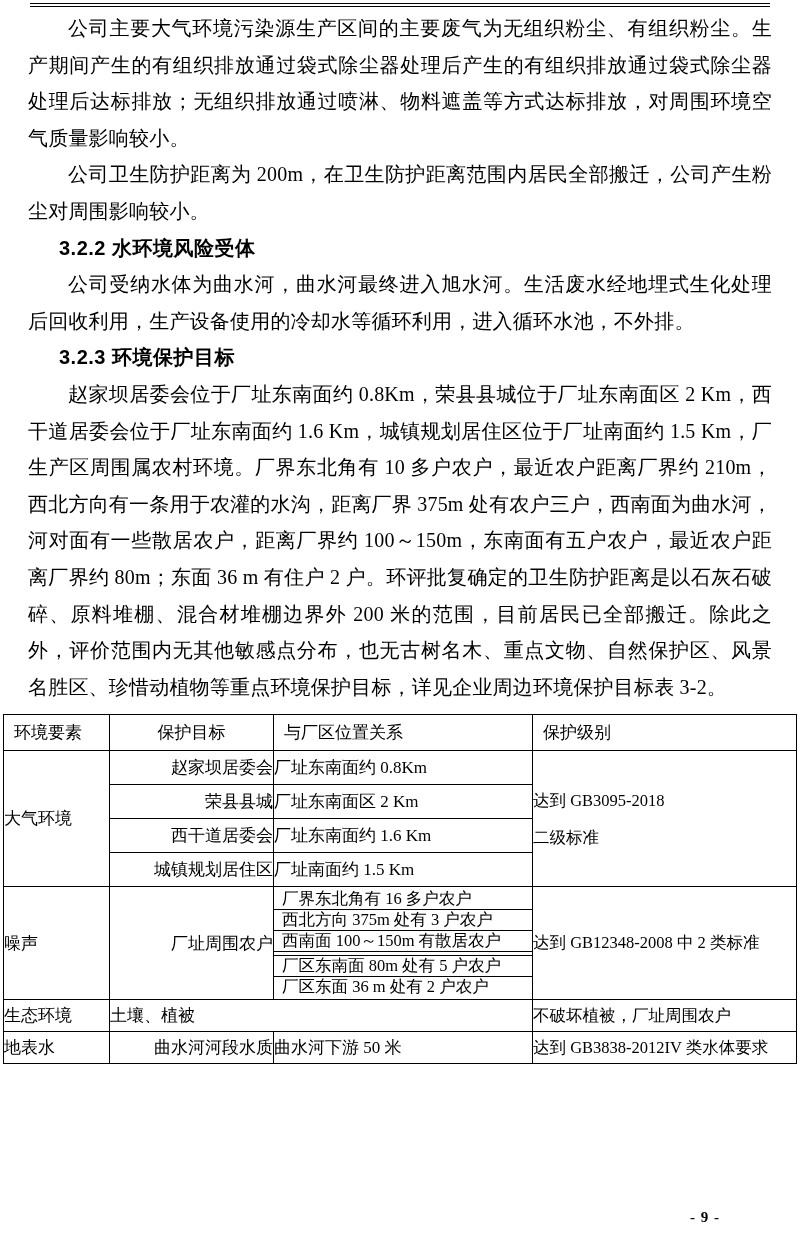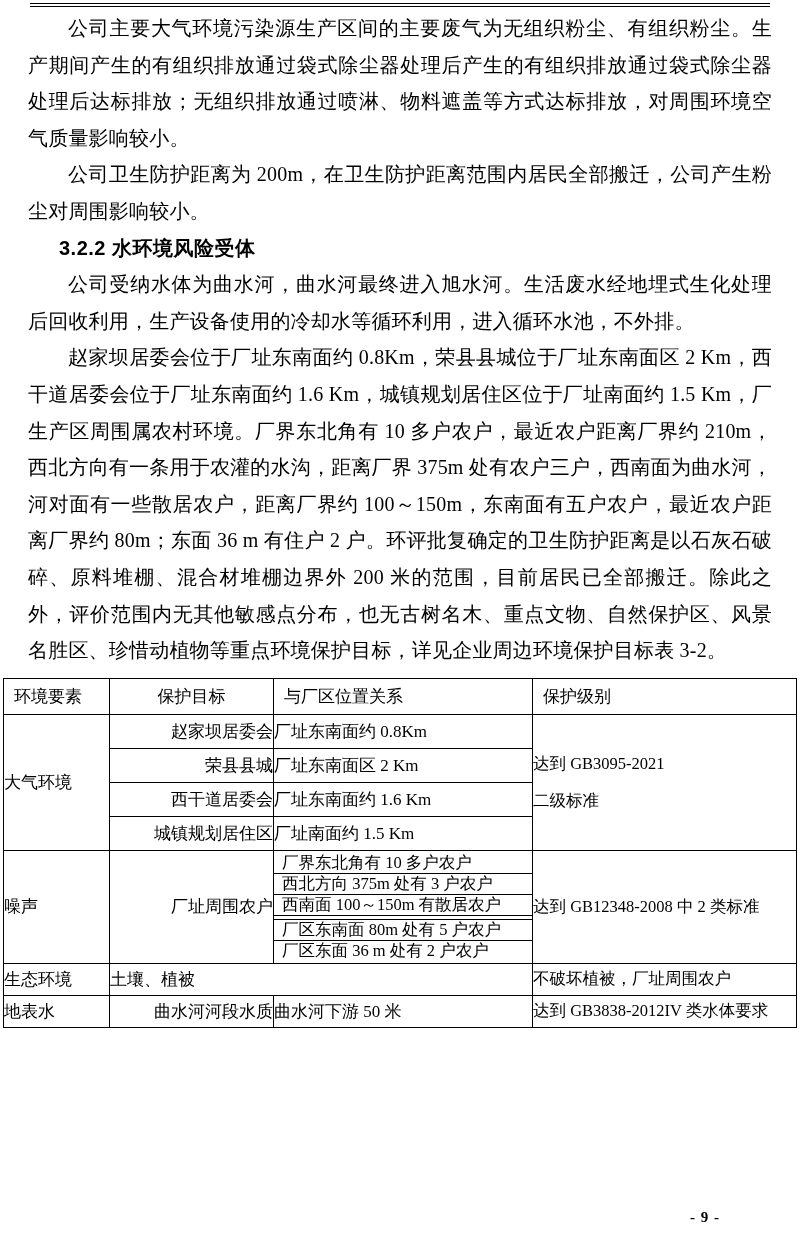--- a/index.html
+++ b/index.html
@@ -69,20 +69,21 @@
 
 <div class="page">
 
   <div class="header-rule"></div>
 
   <div class="content">
     <p class="para">公司主要大气环境污染源生产区间的主要废气为无组织粉尘、有组织粉尘。生产期间产生的有组织排放通过袋式除尘器处理后产生的有组织排放通过袋式除尘器处理后达标排放；无组织排放通过喷淋、物料遮盖等方式达标排放，对周围环境空气质量影响较小。</p>
     <p class="para">公司卫生防护距离为 200m，在卫生防护距离范围内居民全部搬迁，公司产生粉尘对周围影响较小。</p>
     <h3 class="sec-heading">3.2.2 水环境风险受体</h3>
     <p class="para">公司受纳水体为曲水河，曲水河最终进入旭水河。生活废水经地埋式生化处理后回收利用，生产设备使用的冷却水等循环利用，进入循环水池，不外排。</p>
+    <h3 class="sec-heading">3.2.3 环境保护目标</h3>
     <p class="para">赵家坝居委会位于厂址东南面约 0.8Km，荣县县城位于厂址东南面区 2 Km，西干道居委会位于厂址东南面约 1.6 Km，城镇规划居住区位于厂址南面约 1.5 Km，厂生产区周围属农村环境。厂界东北角有 10 多户农户，最近农户距离厂界约 210m，西北方向有一条用于农灌的水沟，距离厂界 375m 处有农户三户，西南面为曲水河，河对面有一些散居农户，距离厂界约 100～150m，东南面有五户农户，最近农户距离厂界约 80m；东面 36 m 有住户 2 户。环评批复确定的卫生防护距离是以石灰石破碎、原料堆棚、混合材堆棚边界外 200 米的范围，目前居民已全部搬迁。除此之外，评价范围内无其他敏感点分布，也无古树名木、重点文物、自然保护区、风景名胜区、珍惜动植物等重点环境保护目标，详见企业周边环境保护目标表 3-2。</p>
   </div>
 
   <table class="env">
     <colgroup>
       <col style="width:106px">
       <col style="width:164px">
       <col style="width:259px">
       <col style="width:264px">
     </colgroup>
@@ -92,21 +93,21 @@
       <th class="c-target">保护目标</th>
       <th>与厂区位置关系</th>
       <th>保护级别</th>
     </tr>
 
     <tr class="r-air">
       <td class="cell-element" rowspan="4">大气环境</td>
       <td class="cell-target">赵家坝居委会</td>
       <td class="cell-pos">厂址东南面约 0.8Km</td>
       <td class="cell-level level-two-line" rowspan="4">
-        <div>达到 GB3095-2021</div>
+        <div>达到 GB3095-2018</div>
         <div>二级标准</div>
       </td>
     </tr>
     <tr class="r-air">
       <td class="cell-target">荣县县城</td>
       <td class="cell-pos">厂址东南面区 2 Km</td>
     </tr>
     <tr class="r-air">
       <td class="cell-target">西干道居委会</td>
       <td class="cell-pos">厂址东南面约 1.6 Km</td>
@@ -114,21 +115,21 @@
     <tr class="r-air">
       <td class="cell-target">城镇规划居住区</td>
       <td class="cell-pos">厂址南面约 1.5 Km</td>
     </tr>
 
     <tr class="r-noise">
       <td class="cell-element">噪声</td>
       <td class="cell-target">厂址周围农户</td>
       <td class="cell-pos-stack">
         <div class="pos-stack">
-          <div class="sub">厂界东北角有 10 多户农户</div>
+          <div class="sub">厂界东北角有 16 多户农户</div>
           <div class="sub b-top">西北方向 375m 处有 3 户农户</div>
           <div class="sub b-top b-bottom">西南面 100～150m 有散居农户</div>
           <div class="sub gap-above">厂区东南面 80m 处有 5 户农户</div>
           <div class="sub b-top">厂区东面 36 m 处有 2 户农户</div>
         </div>
       </td>
       <td class="cell-level">达到 GB12348-2008 中 2 类标准</td>
     </tr>
 
     <tr class="r-low">

